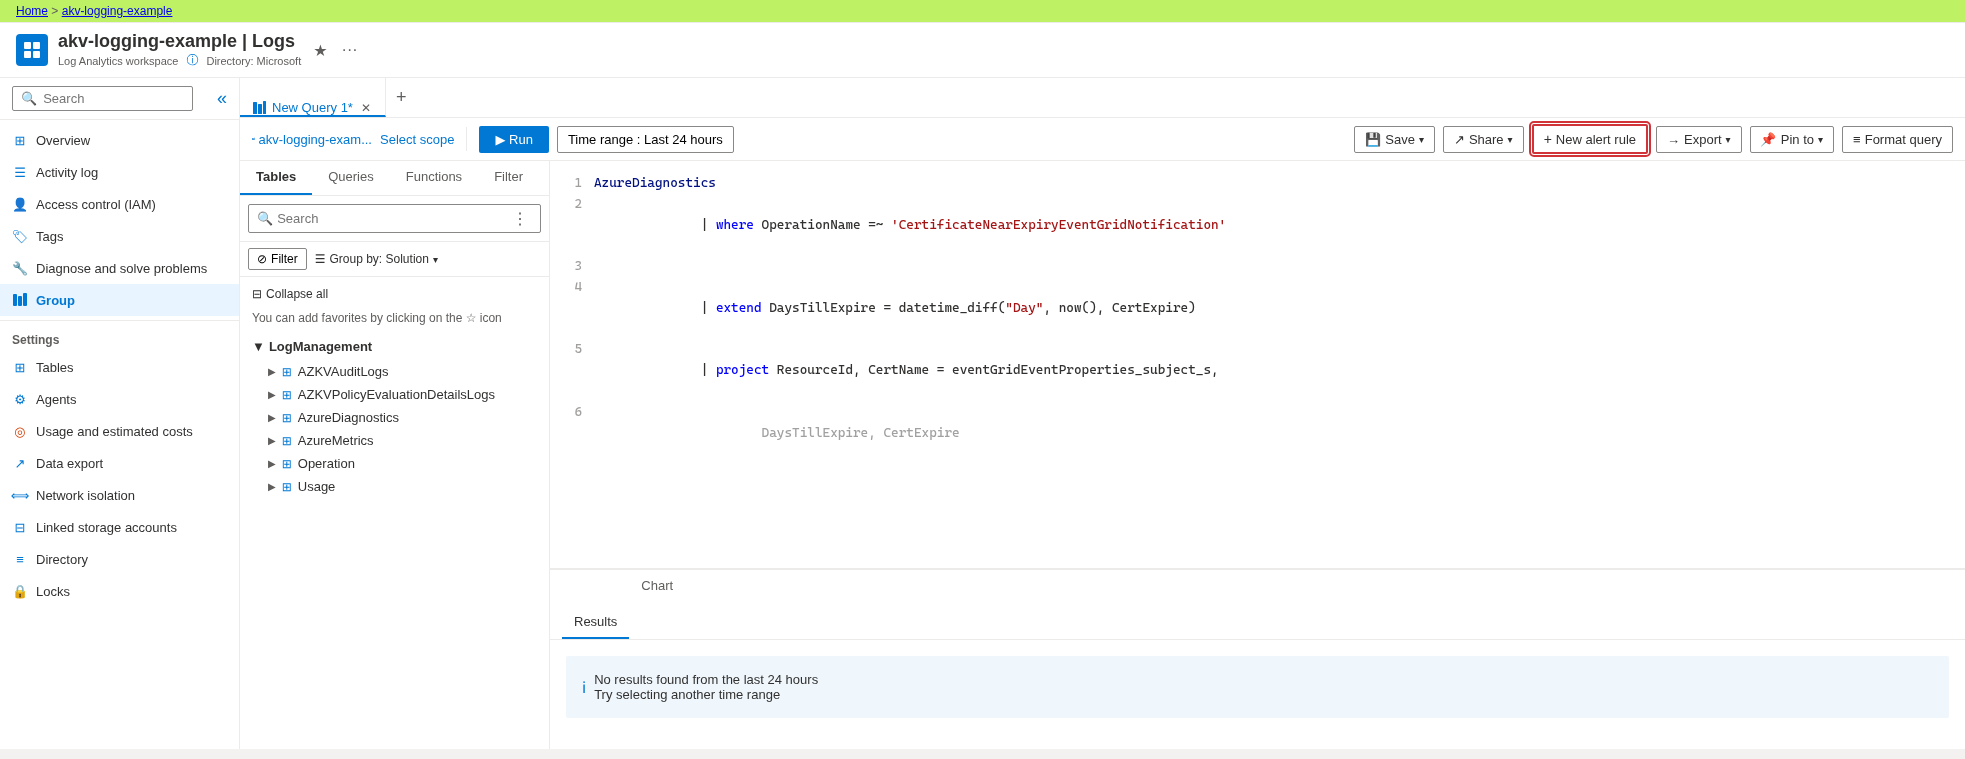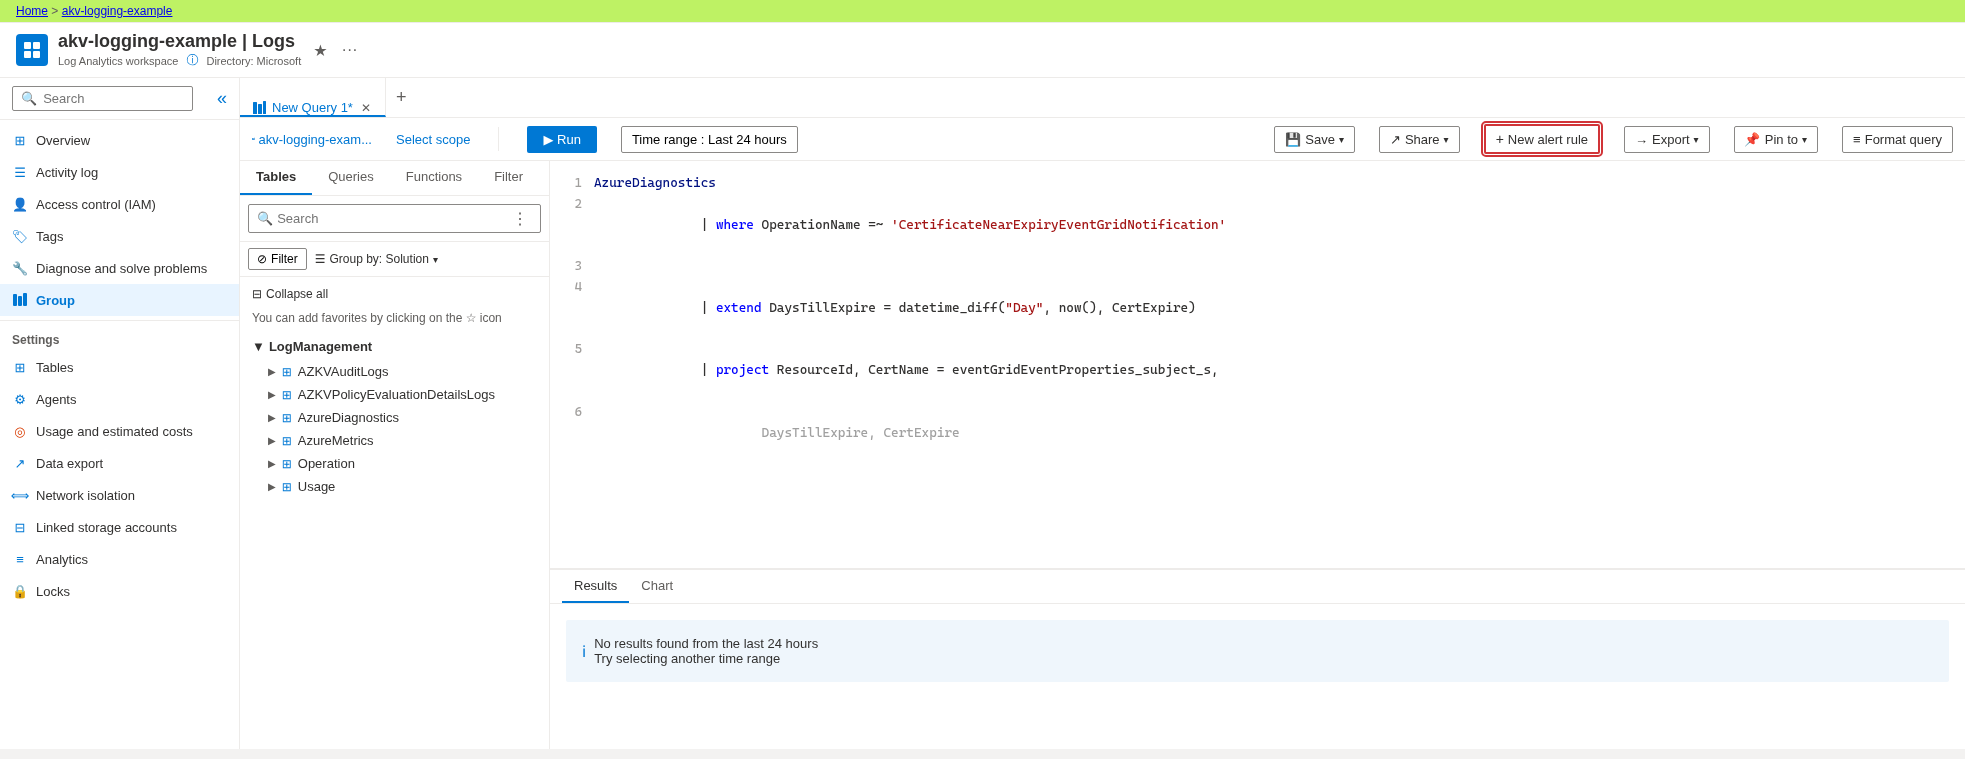--- a/index.html
+++ b/index.html
@@ -39,21 +39,21 @@
     .content-area { flex: 1; display: flex; flex-direction: column; overflow: hidden; }
     
     
     .tab-bar { background: #fff; border-bottom: 1px solid #edebe9; display: flex; align-items: center; padding: 0 0 0 0; height: 40px; }
     .tab-item { display: flex; align-items: flex-end; padding: 0 12px; height: 100%; border-right: 1px solid #edebe9; font-size: 13px; cursor: pointer; gap: 6px; background: #f0f0f0; color: #323130; }
     .tab-item.active { background: #fff; border-bottom: 2px solid #0078d4; color: #0078d4; }
     .tab-close { background: none; border: none; cursor: pointer; color: #605e5c; font-size: 12px; padding: 0 2px; }
     .tab-add { background: none; border: none; cursor: pointer; font-size: 18px; color: #605e5c; padding: 0 10px; }
     
     
-    .query-toolbar { background: #fff; border-bottom: 1px solid #edebe9; display: flex; align-items: center; padding: 6px 12px; gap: 24px; flex-wrap: nowrap; }
+    .query-toolbar { background: #fff; border-bottom: 1px solid #edebe9; display: flex; align-items: center; padding: 6px 12px; gap: 8px; flex-wrap: nowrap; }
     .scope-link { color: #0078d4; font-size: 13px; cursor: pointer; text-decoration: none; display: flex; align-items: center; gap: 4px; max-width: 120px; overflow: hidden; text-overflow: ellipsis; white-space: nowrap; }
     .select-scope-btn { color: #0078d4; font-size: 13px; cursor: pointer; background: none; border: none; }
     .toolbar-divider { width: 1px; height: 24px; background: #edebe9; margin: 0 4px; }
     .btn-primary { background: #0078d4; color: #fff; border: none; border-radius: 2px; padding: 6px 16px; font-size: 13px; cursor: pointer; display: flex; align-items: center; gap: 4px; }
     .time-range-btn { background: #fff; border: 1px solid #8a8886; border-radius: 2px; padding: 5px 10px; font-size: 13px; cursor: pointer; display: flex; align-items: center; gap: 4px; }
     .toolbar-spacer { flex: 1; }
     .toolbar-action-btn { background: none; border: 1px solid #8a8886; border-radius: 2px; padding: 5px 10px; font-size: 13px; cursor: pointer; display: flex; align-items: center; gap: 4px; color: #323130; }
     .new-alert-btn { background: #fff; border: 2px solid #d13438; border-radius: 2px; padding: 5px 10px; font-size: 13px; cursor: pointer; display: flex; align-items: center; gap: 4px; color: #323130; font-weight: 500; outline: 2px solid #d13438; outline-offset: 1px; }
     
     
@@ -86,21 +86,21 @@
     .editor-area { flex: 1; padding: 12px 16px; background: #fff; overflow-y: auto; font-family: 'Cascadia Code', 'Consolas', monospace; font-size: 13px; line-height: 1.6; border-bottom: 1px solid #edebe9; }
     .code-line { display: flex; gap: 12px; }
     .line-num { color: #a19f9d; min-width: 16px; text-align: right; user-select: none; }
     .code-text { white-space: pre; }
     .kw-table { color: #001080; }
     
     
     .results-pane { height: 180px; border-top: 1px solid #edebe9; background: #fff; flex-shrink: 0; }
     .results-tabs { display: flex; padding: 0 12px; border-bottom: 1px solid #edebe9; }
     .results-tab { padding: 8px 12px; font-size: 13px; cursor: pointer; color: #605e5c; border-bottom: 2px solid transparent; }
-    .results-tab.active { color: #323130; border-bottom: 2px solid #0078d4; }
+    .results-tab.active { color: #323130; border-bottom: 2px solid #0078d4; margin-top: 36px; }
     .results-content { padding: 16px; display: flex; align-items: center; gap: 8px; background: #eff6fc; margin: 8px; border-radius: 2px; }
     .info-circle { color: #0078d4; font-size: 16px; }
     .results-text { font-size: 13px; color: #323130; }
     
     
     .icon-blue { color: #0078d4; }
     .icon-orange { color: #d83b01; }
     
     
     .chevron { display: inline-block; font-size: 10px; }
@@ -204,21 +204,21 @@
       <div class="nav-item">
         <span class="nav-icon icon-blue">⟺</span>
         <span>Network isolation</span>
       </div>
       <div class="nav-item">
         <span class="nav-icon icon-blue">⊟</span>
         <span>Linked storage accounts</span>
       </div>
       <div class="nav-item">
         <span class="nav-icon icon-blue">≡</span>
-        <span>Analytics</span>
+        <span>Directory</span>
       </div>
       <div class="nav-item">
         <span class="nav-icon icon-blue">🔒</span>
         <span>Locks</span>
       </div>
     </div>
   </div>
 
   <div class="content-area">
 

